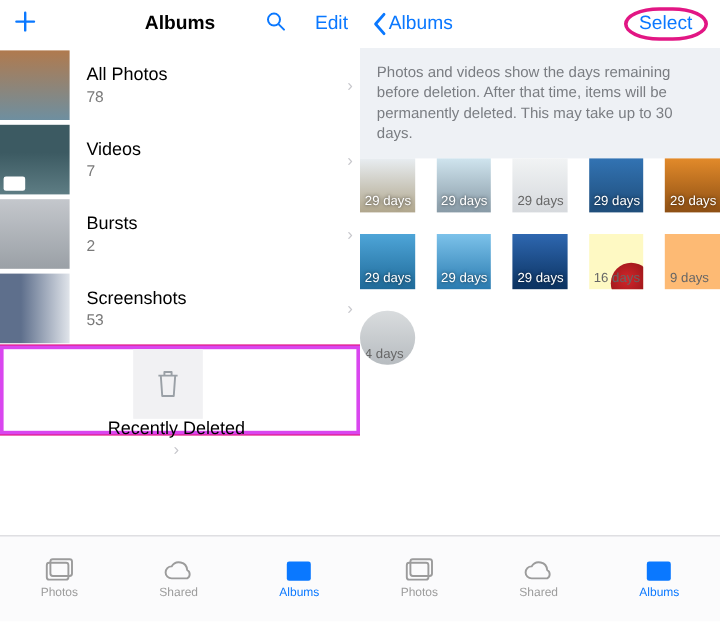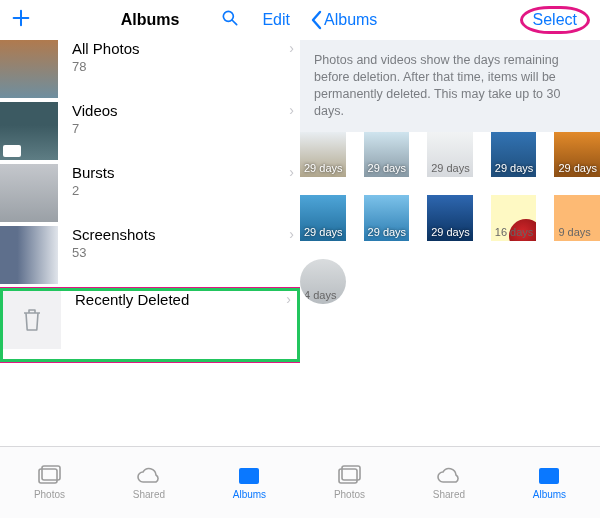--- a/index.html
+++ b/index.html
@@ -61,21 +61,21 @@
     border-radius: 50%/60%;
     padding: 2px 10px;
   }
   .album-list {
     flex: 1;
     overflow: hidden;
     position: relative;
   }
   .album-row {
     display: flex;
-    align-items: flex-start;
+    align-items: center;
     height: 62px;
     padding-right: 6px;
     position: relative;
   }
   .thumb {
     width: 58px;
     height: 58px;
     background: #ccc;
     margin-right: 14px;
     flex-shrink: 0;
@@ -89,22 +89,23 @@
     font-size: 14px;
   }
   .trash-thumb {
     display: flex;
     align-items: center;
     justify-content: center;
     background: #f1f1f3;
   }
   .trash-thumb svg { width: 24px; height: 28px; }
   .highlight-rect {
-    border: 3px solid #22c55e;
+    border: 3px solid #d946ef;
     box-shadow: 0 0 0 1px #e21684;
+    flex-direction: column;
   }
   .info-box {
     background: #eef1f5;
     padding: 12px 14px;
     font-size: 12.5px;
     line-height: 1.35;
     color: #7a7d82;
   }
   .grid {
     display: grid;

